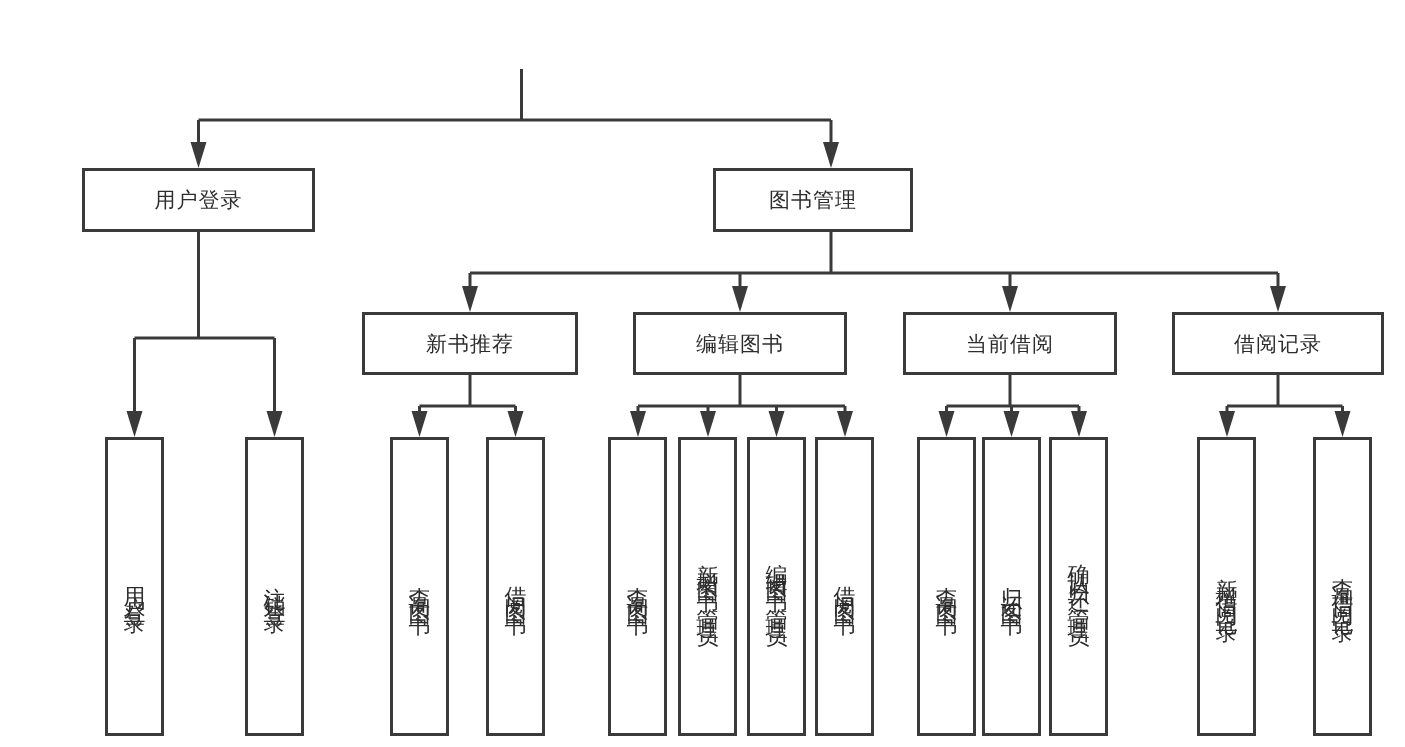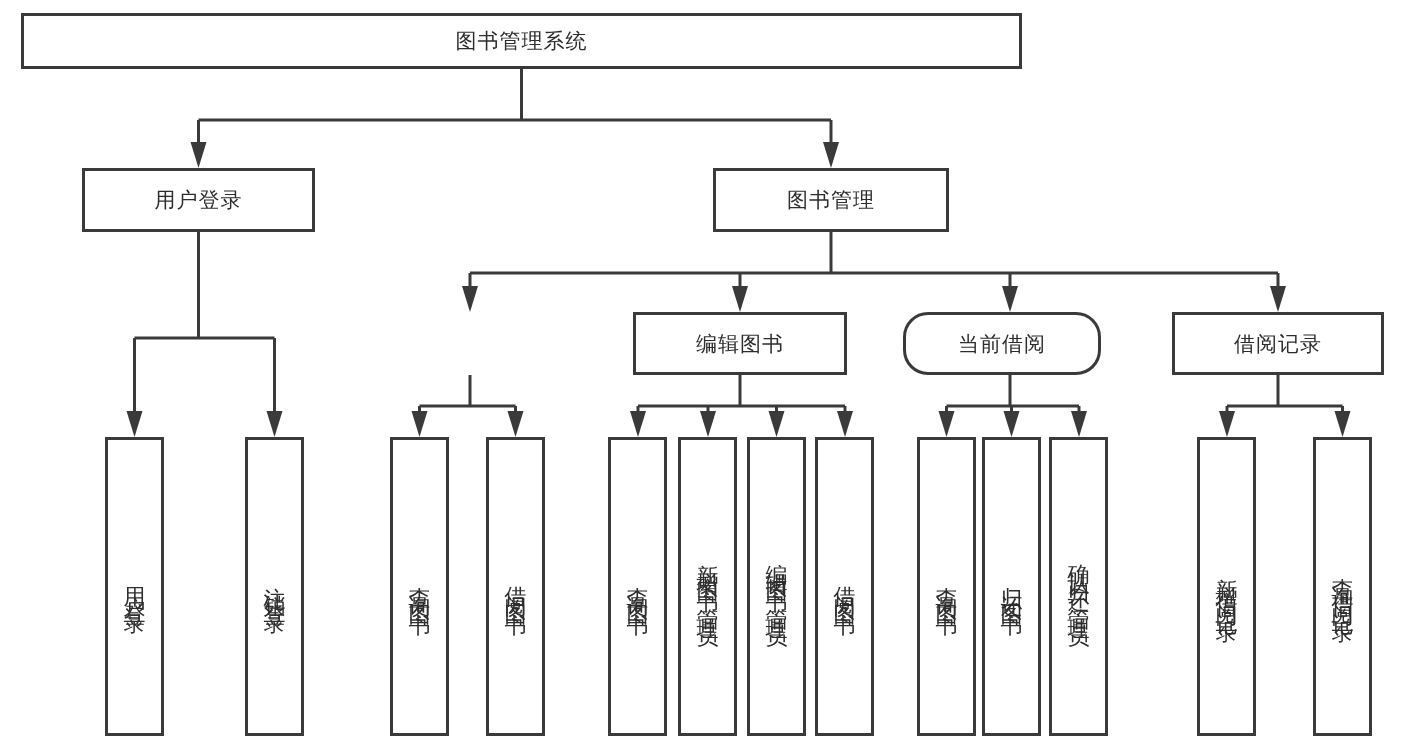--- a/index.html
+++ b/index.html
@@ -118,27 +118,27 @@
 
       <polygon points="938.5,411 954.5,411 946.5,437"></polygon>
       <polygon points="1003.5,411 1019.5,411 1011.5,437"></polygon>
       <polygon points="1071,411 1087,411 1079,437"></polygon>
 
       <polygon points="1219,411 1235,411 1227,437"></polygon>
       <polygon points="1334.5,411 1350.5,411 1342.5,437"></polygon>
     </g>
   </svg>
 
-  <div class="node hnode" style="left:21px;top:13px;width:1001px;height:56px;">图书管理系统</div>
 
   <div class="node hnode" style="left:82px;top:168px;width:233px;height:64px;">用户登录</div>
-  <div class="node hnode" style="left:713px;top:168px;width:236px;height:64px;">图书管理</div>
+  <div class="node hnode" style="left:713px;top:168px;width:200px;height:64px;">图书管理</div>
 
+  <div class="node hnode" style="left:362px;top:312px;width:216px;height:63px;">新书推荐</div>
   <div class="node hnode" style="left:633px;top:312px;width:214px;height:63px;">编辑图书</div>
-  <div class="node hnode" style="left:903px;top:312px;width:198px;height:63px;border-radius:25px;">当前借阅</div>
+  <div class="node hnode" style="left:903px;top:312px;width:214px;height:63px;">当前借阅</div>
   <div class="node hnode" style="left:1172px;top:312px;width:212px;height:63px;">借阅记录</div>
 
   <div class="node vnode" style="left:105px;">用户登录</div>
   <div class="node vnode" style="left:245px;">注销登录</div>
 
   <div class="node vnode" style="left:390px;">查询图书</div>
   <div class="node vnode" style="left:486px;">借阅图书</div>
 
   <div class="node vnode" style="left:608px;">查询图书</div>
   <div class="node vnode" style="left:678px;">新增图书（管理员）</div>

